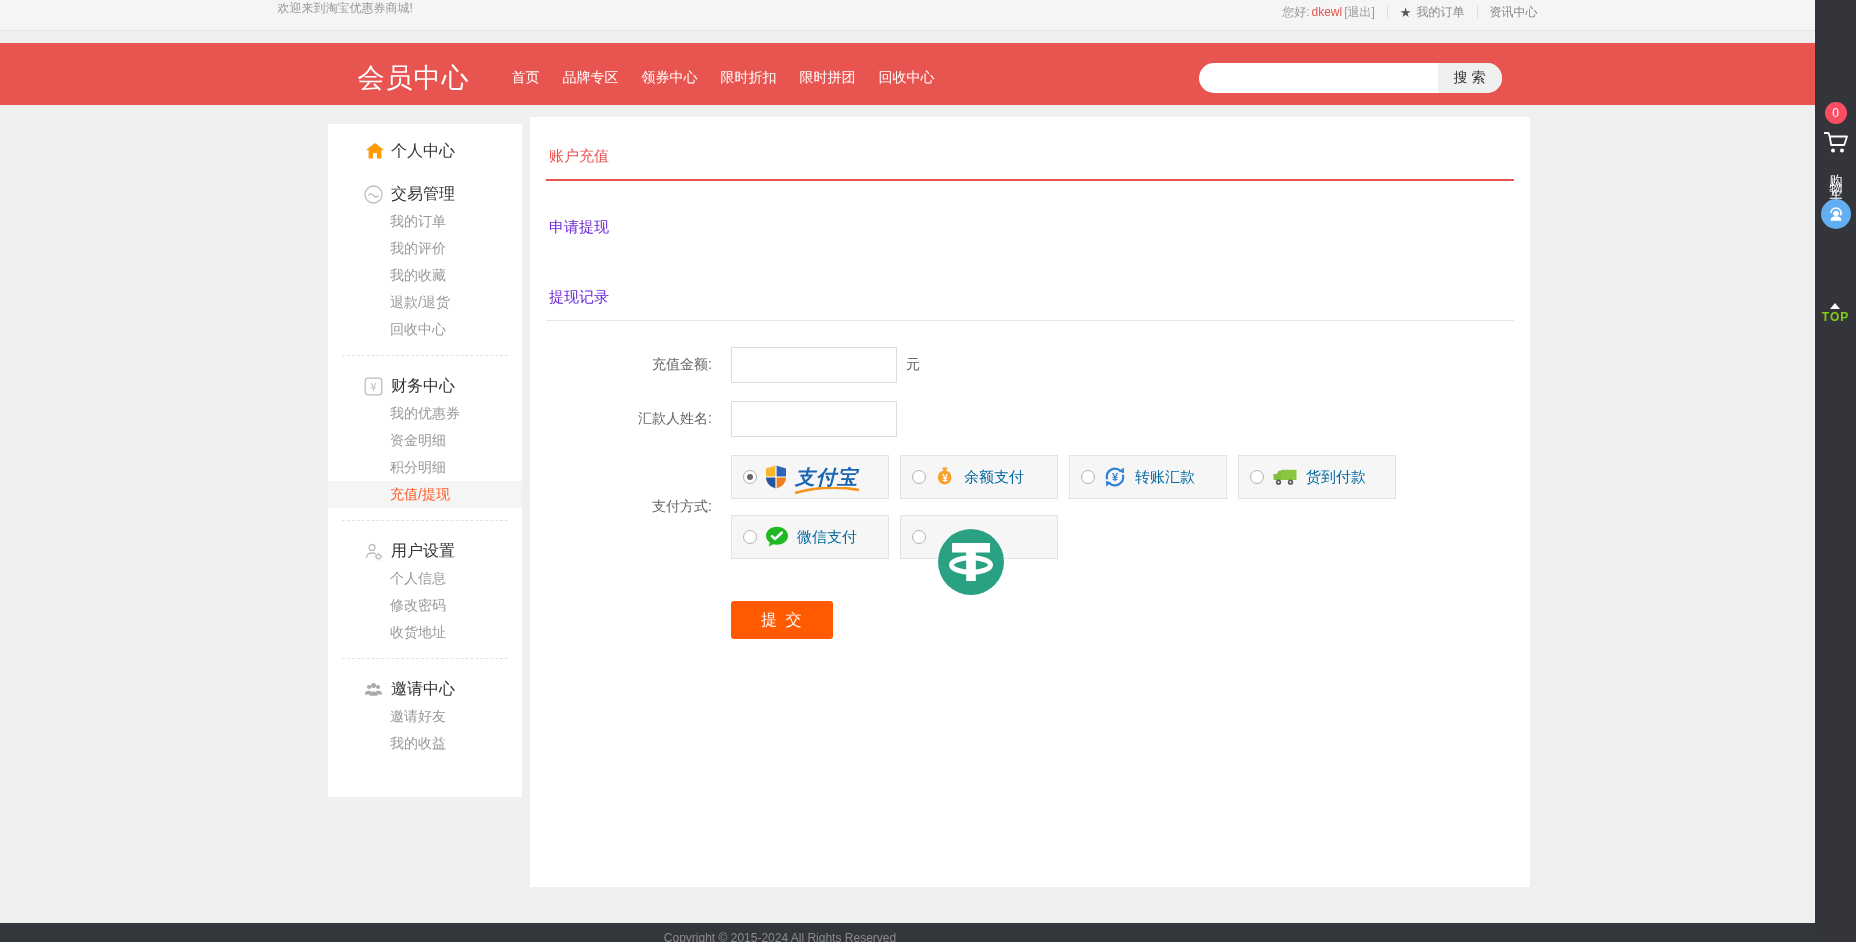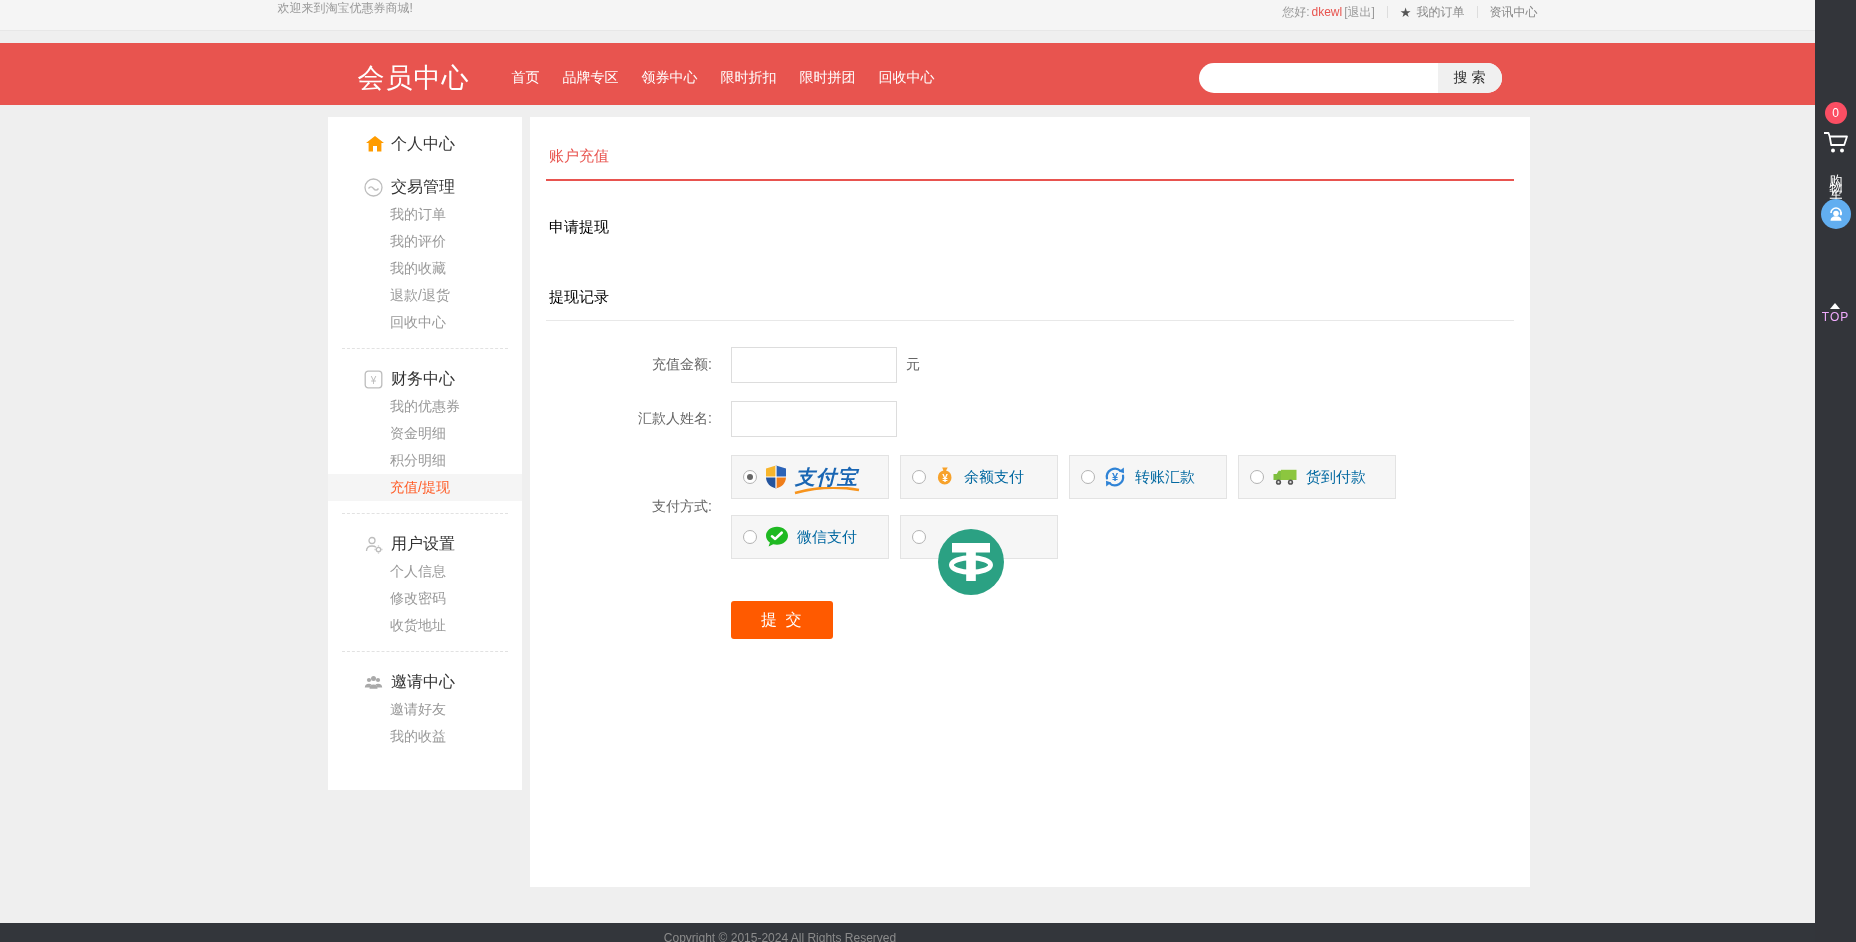--- a/index.html
+++ b/index.html
@@ -26,32 +26,32 @@
   .logo { margin-left:80px; color:#fff; font-size:27px; letter-spacing:1px; cursor:pointer; }
   .nav { margin-left:42px; display:flex; gap:23px; }
   .nav a { color:#fff; font-size:14px; text-decoration:none; cursor:pointer; white-space:nowrap; }
   .search { margin-left:auto; margin-right:36px; display:flex; width:303px; height:30px; background:#fff; border-radius:16px; overflow:hidden; }
   .search input { flex:1; border:0; outline:0; padding:0 14px; font-size:13px; background:transparent; }
   .search-btn { width:64px; border:0; background:#f0f0f0; color:#333; font-size:14px; cursor:pointer; }
 
   
   .content { height:818px; padding-top:12px; display:flex; align-items:flex-start; margin-left:328px; }
 
-  .sidebar { width:194px; background:#fff; padding-bottom:40px; }
+  .sidebar { width:194px; background:#fff; padding-bottom:40px;margin-top:7px; }
   .side-home { margin-top:14px; height:26px; display:flex; align-items:center; gap:7px; padding-left:38px; font-size:16px; color:#333; cursor:pointer; }
   .side-title { margin-top:16px; height:28px; display:flex; align-items:center; gap:8px; padding-left:36px; font-size:16px; color:#333; cursor:pointer; }
   .side-link { display:block; height:27px; line-height:27px; padding-left:62px; font-size:14px; color:#999; text-decoration:none; cursor:pointer; }
   .side-link.active { background:#f5f5f5; color:#ff5c26; }
   .dash { border:0; border-top:1px dashed #e2e2e2; margin:12px 14px 0; }
   .sicon { flex:none; display:inline-flex; }
 
   .panel { width:1000px; min-height:770px; background:#fff; margin-left:8px; padding:16px 16px 0; }
 
   .tabs { display:flex; gap:30px; border-bottom:1px solid #e8e8e8; padding-top:6px;flex-direction:column; }
-  .tab { font-size:15px; color:#000000; padding:8px 3px 13px; cursor:pointer; }
+  .tab { font-size:15px; color:#6d28d9; padding:8px 3px 13px; cursor:pointer; }
   .tab.active { color:#e8544f; border-bottom:2px solid #e8544f; margin-bottom:-1px; }
 
   .frow { display:flex; align-items:center; margin-top:18px; }
   .frow.first { margin-top:30px; }
   .frow label { width:166px; text-align:right; margin-right:19px; font-size:14px; color:#666; flex:none; }
   .balance { color:#ff6000; font-size:15px; }
   .txt { width:166px; height:36px; border:1px solid #ddd; padding:0 8px; font-size:14px; outline:0; }
   .unit { margin-left:9px; font-size:14px; color:#666; }
 
   .frow.pay { margin-top:18px; align-items:center; }
@@ -72,21 +72,21 @@
   .copyright { width:1560px; text-align:center; line-height:31px; font-size:12px; color:#8b8b8b; }
 
   
   .rail { position:absolute; right:0; top:0; width:41px; height:942px; background:#33353a; z-index:10; display:flex; flex-direction:column; align-items:center; }
   .rail-badge { margin-top:102px; width:22px; height:22px; border-radius:50%; background:#fb4e63; color:#fff; font-size:12px; display:flex; align-items:center; justify-content:center; }
   .rail-cart { margin-top:5px; cursor:pointer; line-height:0; }
   .rail-cart-label { margin-top:9px; writing-mode:vertical-rl; text-orientation:upright; color:#fff; font-size:13px; letter-spacing:7px; cursor:pointer; }
   .rail-service { margin-top:14px; width:30px; height:30px; border-radius:50%; background:#62aef0; display:flex; align-items:center; justify-content:center; cursor:pointer; }
   .rail-top { margin-top:74px; cursor:pointer; text-align:center; }
   .rail-top .tri { width:0; height:0; border-left:5px solid transparent; border-right:5px solid transparent; border-bottom:6px solid #fff; margin:0 auto 1px; }
-  .rail-top .toptxt { color:#f0abfc; font-size:12px; font-weight:normal; letter-spacing:1px; }
+  .rail-top .toptxt { color:#84cc16; font-size:12px; font-weight:bold; letter-spacing:1px; }
 </style>
 </head>
 <body>
 
 <div class="page">
 
   <div class="topbar">
     <div class="topbar-inner">
       <span class="welcome">欢迎来到淘宝优惠券商城!</span>
       <div class="topbar-right">

